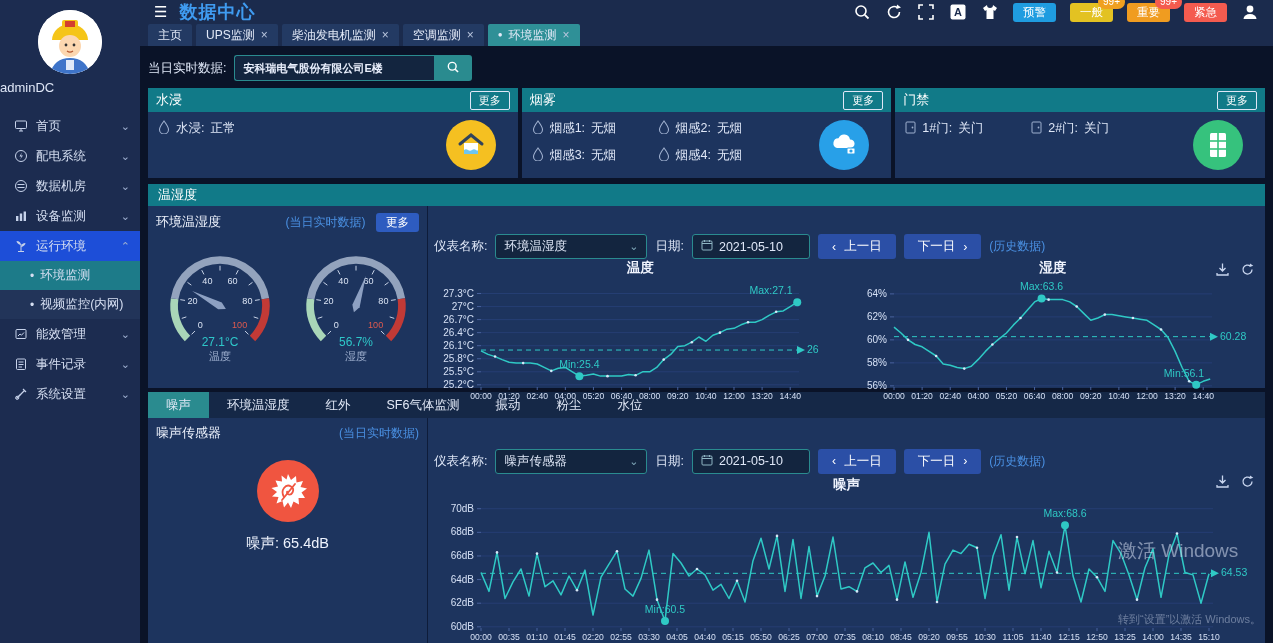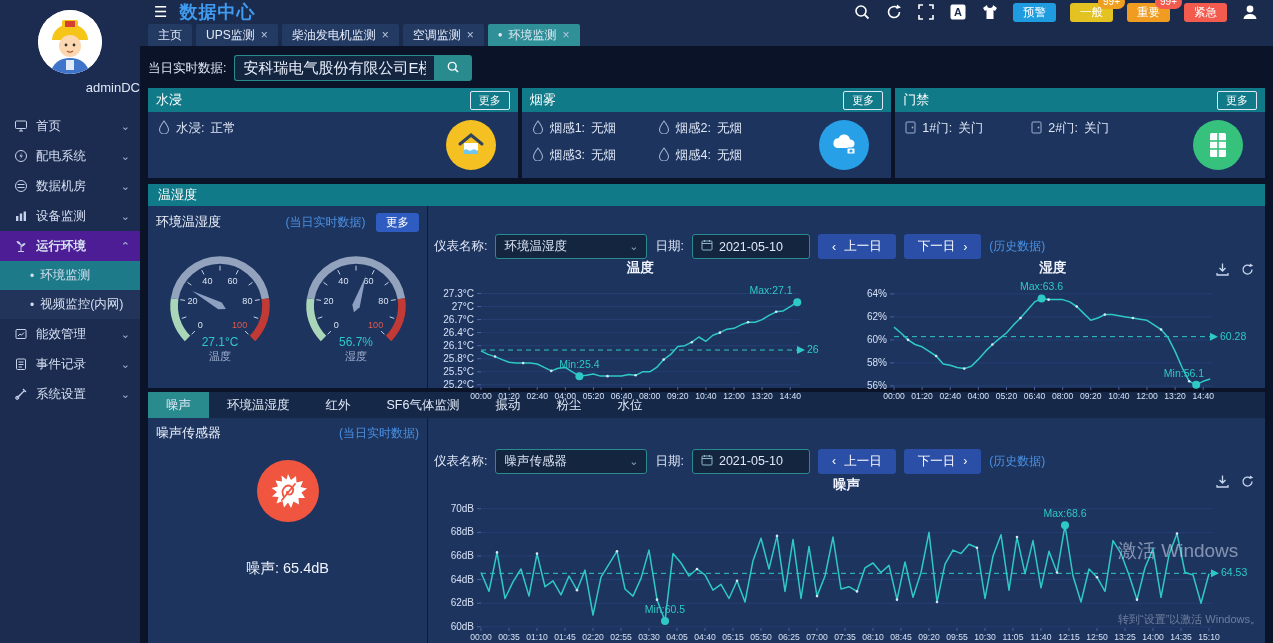--- a/index.html
+++ b/index.html
@@ -4,26 +4,26 @@
 <style>
   * { margin:0; padding:0; box-sizing:border-box; }
   html,body { width:1273px; height:643px; overflow:hidden; background:#0a1328;
     font-family:"Liberation Sans","DejaVu Sans",sans-serif; }
   .app { display:flex; width:1273px; height:643px; color:#e8eefb; }
 
   
   .sidebar { width:140px; flex-shrink:0; background:#1c2c50; display:flex; flex-direction:column; }
   .avatar-wrap { padding:10px 0 6px; text-align:center; }
   .avatar { width:64px; height:64px; border-radius:50%; background:#fff; margin:0 auto; overflow:hidden; }
-  .username { text-align:right; font-size:13px; color:#dfe7f7; padding:6px 0 10px; }
+  .username { text-align:left; font-size:13px; color:#dfe7f7; padding:6px 0 10px; }
   .nav-item { height:30px; display:flex; align-items:center; padding:0 10px 0 14px; font-size:12.5px;
     color:#d6dff2; cursor:pointer; }
   .nav-item .lbl { flex:1; margin-left:8px; }
   .nav-item .chev { font-size:11px; color:#9fb0d0; }
-  .nav-item.expanded { background:#4c1d95;font-weight:bold; }
+  .nav-item.expanded { background:#1d4ed8; }
   .submenu { background:#223459; }
   .sub-item { height:29px; display:flex; align-items:center; padding-left:30px; font-size:12.5px; color:#d6dff2; cursor:pointer; }
   .sub-item .bullet { margin-right:6px; font-size:12px; }
   .sub-item.active { background:#1d7b89; }
   .icon14 { width:14px; height:14px; flex-shrink:0; }
   .icon14 svg { display:block; }
 
   
   .main { flex:1; display:flex; flex-direction:column; position:relative; }
   .topbar { height:36px; background:#1b2b4d; display:flex; align-items:center; padding:0 14px; }
@@ -41,21 +41,21 @@
   .tab { height:22px; line-height:22px; padding:0 10px; background:#233a63; font-size:12px; color:#e3eaf8;
     border-radius:2px 2px 0 0; cursor:pointer; display:flex; align-items:center; gap:6px; }
   .tab .x { color:#b9c6de; font-size:12px; }
   .tab.active { background:#2f9097; }
   .tab .dot { font-size:8px; }
 
   .content { flex:1; padding:6px 8px 0; display:flex; flex-direction:column; position:relative; }
 
   .search-row { height:32px; display:flex; align-items:center; font-size:12.5px; color:#dfe7f7; margin-bottom:4px; }
   .search-row .inp { width:200px; height:26px; background:#13253f; border:1px solid #2a8b8f; border-right:none;
-    color:#e8eefb; font-size:15px; padding:0 8px; margin-left:8px; border-radius:3px 0 0 3px; outline:none; }
+    color:#e8eefb; font-size:11px; padding:0 8px; margin-left:8px; border-radius:3px 0 0 3px; outline:none;font-weight:bold; }
   .search-btn { width:38px; height:26px; background:#2a8b8f; border:none; border-radius:0 3px 3px 0; cursor:pointer;
     display:flex; align-items:center; justify-content:center; }
 
   .cards-row { display:flex; gap:4px; height:90px; margin-bottom:6px; }
   .card { flex:1; background:#1d345e; display:flex; flex-direction:column; }
   .card-header { height:24px; background:#117a88; display:flex; align-items:center; justify-content:space-between;
     padding:9px 8px; font-size:13px; color:#fff; }
   .more-outline { border:1px solid #dfe7f7; color:#fff; background:transparent; font-size:11px; padding:1px 8px;
     border-radius:2px; cursor:pointer; }
   .card-body { flex:1; position:relative; padding:8px 10px; }
@@ -92,21 +92,21 @@
   .chart-title { font-size:13.5px; font-weight:bold; color:#f0f4fe; height:18px; }
 
   .bottom-tabs { height:26px; background:#152847; display:flex; align-items:stretch; font-size:12.5px;
     color:#e3eaf8; margin-bottom:0; }
   .btab { display:flex; align-items:center; padding:0 18px; cursor:pointer; }
   .btab.active { background:#2a8b8f; }
   .noise-body { flex:1; background:#1d345e; display:flex; min-height:0; }
   .noise-left { width:280px; flex-shrink:0; border-right:1px solid #0e1c3a; padding:6px 8px; display:flex; flex-direction:column; }
   .noise-ico { width:62px; height:62px; border-radius:50%; background:#f05540; margin:18px auto 12px;
     display:flex; align-items:center; justify-content:center; }
-  .noise-reading { text-align:center; font-size:14.5px; color:#eef3fd;margin-top:25px; }
+  .noise-reading { text-align:center; font-size:14.5px; color:#eef3fd; }
 
   .watermark { position:absolute; right:12px; bottom:16px; text-align:left; pointer-events:none; z-index:6; }
   .watermark .l1 { font-size:19px; color:rgba(215,224,242,.55); }
   .watermark .l2 { font-size:11px; color:rgba(215,224,242,.42);margin-top:48px; }
 </style>
 </head>
 <body>
 
 <div class="app">
 

